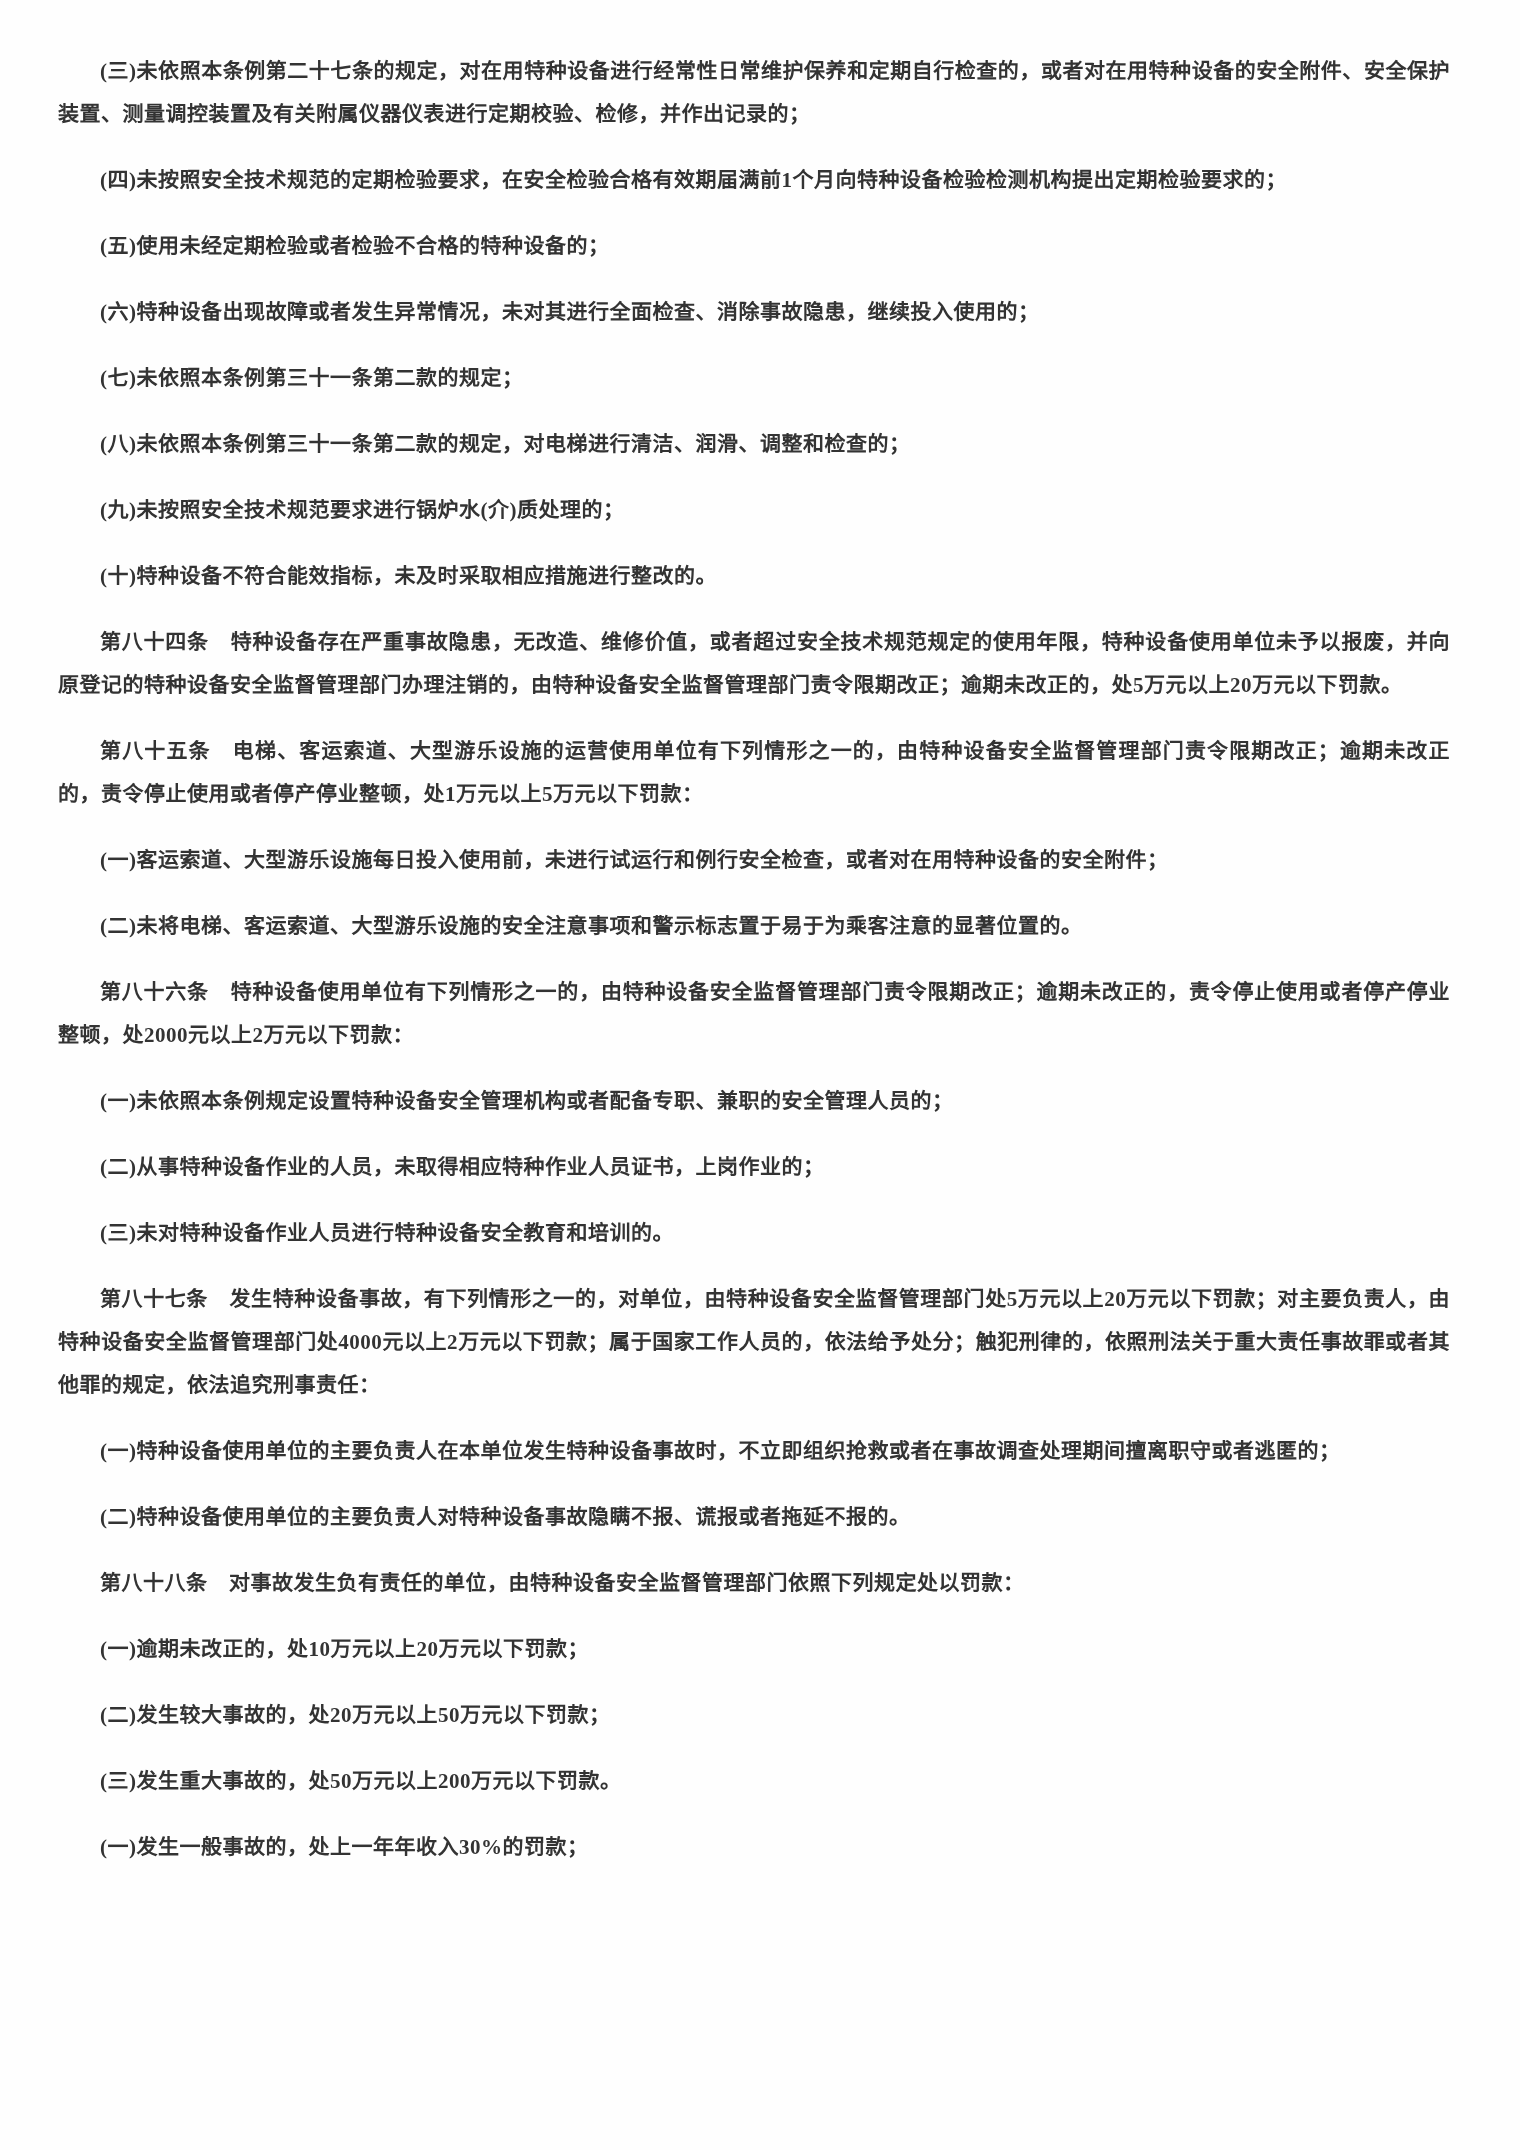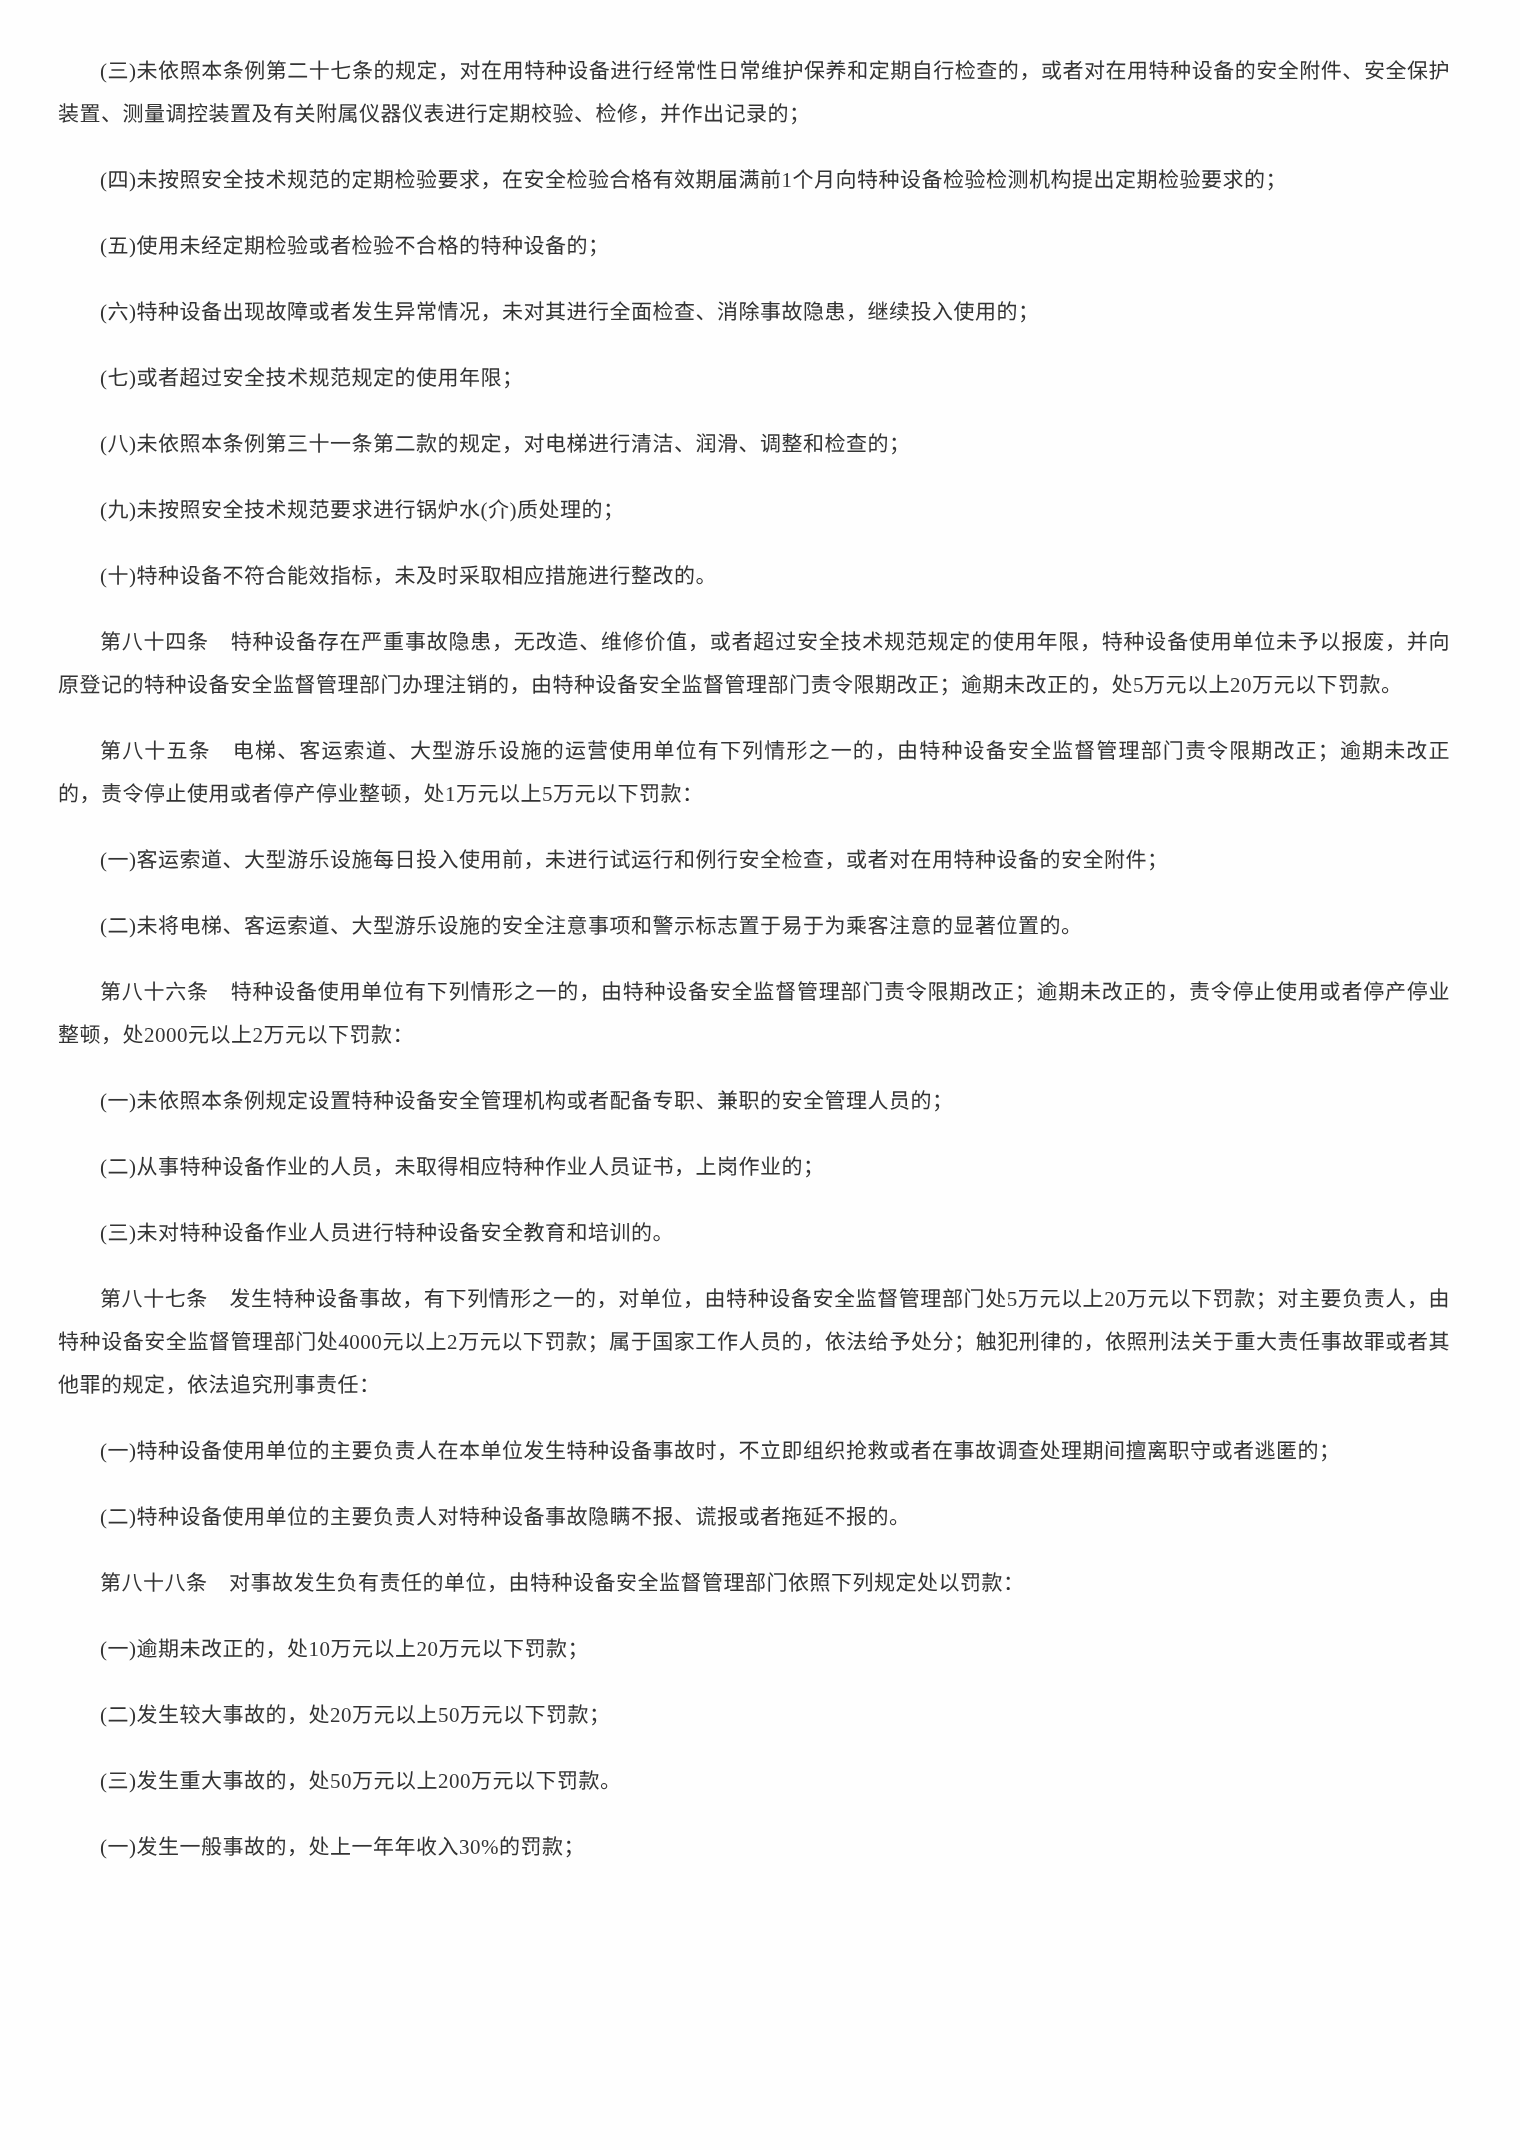--- a/index.html
+++ b/index.html
@@ -22,32 +22,33 @@
     padding: 50px 70px 40px 58px;
   }
   p.para {
     margin: 0 0 23px 0;
     font-size: 21px;
     line-height: 43px;
     color: #333333;
     text-indent: 2em;
     text-align: justify;
     letter-spacing: 0.5px;
+    font-weight: bold;
   }
 </style>
 </head>
 <body>
 
 <main class="page">
   <article id="doc">
       <p class="para">(三)未依照本条例第二十七条的规定，对在用特种设备进行经常性日常维护保养和定期自行检查的，或者对在用特种设备的安全附件、安全保护装置、测量调控装置及有关附属仪器仪表进行定期校验、检修，并作出记录的；</p>
       <p class="para">(四)未按照安全技术规范的定期检验要求，在安全检验合格有效期届满前1个月向特种设备检验检测机构提出定期检验要求的；</p>
       <p class="para">(五)使用未经定期检验或者检验不合格的特种设备的；</p>
       <p class="para">(六)特种设备出现故障或者发生异常情况，未对其进行全面检查、消除事故隐患，继续投入使用的；</p>
-      <p class="para">(七)或者超过安全技术规范规定的使用年限；</p>
+      <p class="para">(七)未依照本条例第三十一条第二款的规定；</p>
       <p class="para">(八)未依照本条例第三十一条第二款的规定，对电梯进行清洁、润滑、调整和检查的；</p>
       <p class="para">(九)未按照安全技术规范要求进行锅炉水(介)质处理的；</p>
       <p class="para">(十)特种设备不符合能效指标，未及时采取相应措施进行整改的。</p>
       <p class="para">第八十四条　特种设备存在严重事故隐患，无改造、维修价值，或者超过安全技术规范规定的使用年限，特种设备使用单位未予以报废，并向原登记的特种设备安全监督管理部门办理注销的，由特种设备安全监督管理部门责令限期改正；逾期未改正的，处5万元以上20万元以下罚款。</p>
       <p class="para">第八十五条　电梯、客运索道、大型游乐设施的运营使用单位有下列情形之一的，由特种设备安全监督管理部门责令限期改正；逾期未改正的，责令停止使用或者停产停业整顿，处1万元以上5万元以下罚款：</p>
       <p class="para">(一)客运索道、大型游乐设施每日投入使用前，未进行试运行和例行安全检查，或者对在用特种设备的安全附件；</p>
       <p class="para">(二)未将电梯、客运索道、大型游乐设施的安全注意事项和警示标志置于易于为乘客注意的显著位置的。</p>
       <p class="para">第八十六条　特种设备使用单位有下列情形之一的，由特种设备安全监督管理部门责令限期改正；逾期未改正的，责令停止使用或者停产停业整顿，处2000元以上2万元以下罚款：</p>
       <p class="para">(一)未依照本条例规定设置特种设备安全管理机构或者配备专职、兼职的安全管理人员的；</p>
       <p class="para">(二)从事特种设备作业的人员，未取得相应特种作业人员证书，上岗作业的；</p>

